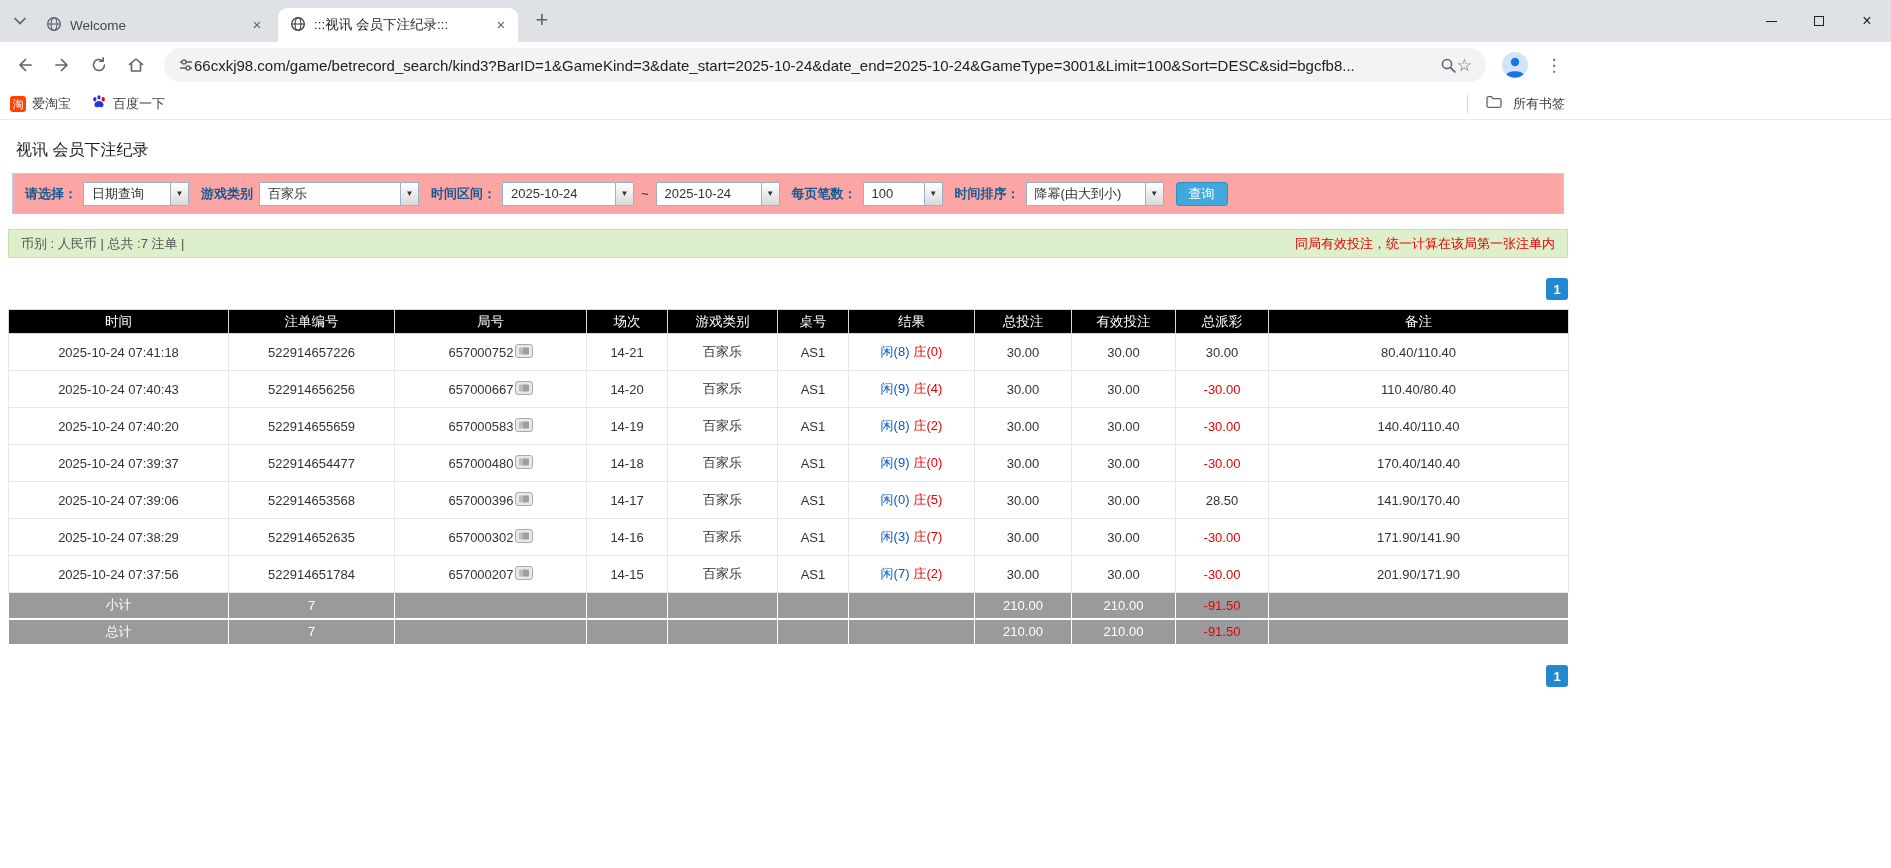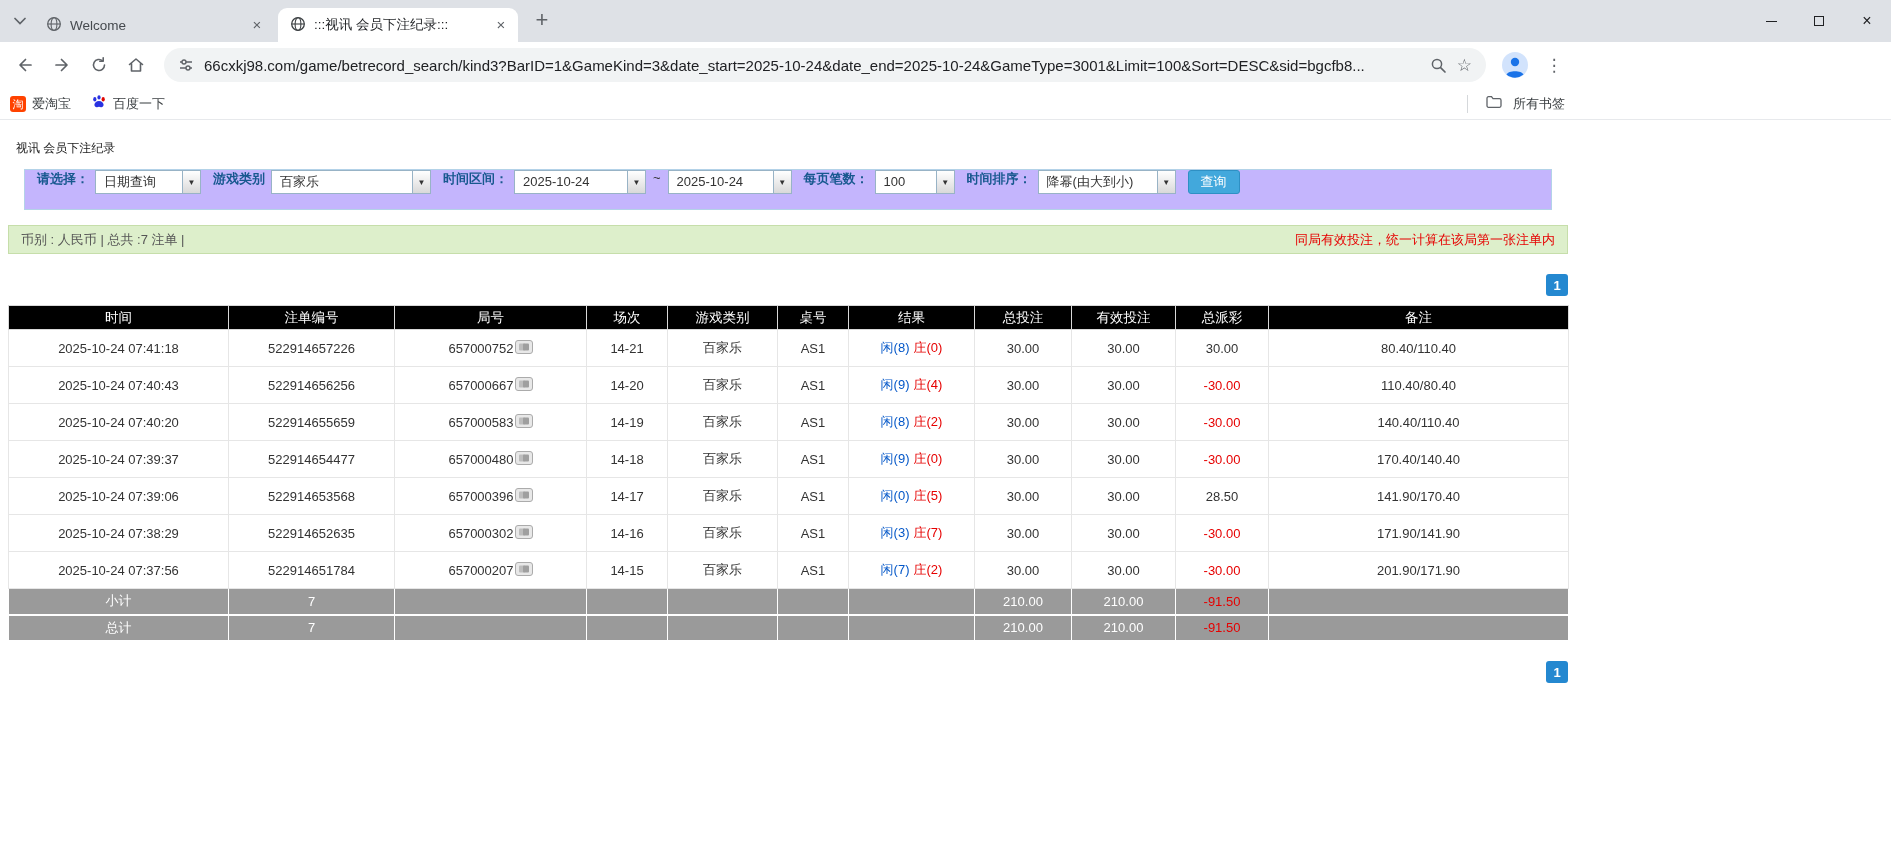--- a/index.html
+++ b/index.html
@@ -22,42 +22,42 @@
   .wincontrols{margin-left:auto;align-self:stretch;display:flex}
   .winbtn{width:48px;height:42px;display:flex;align-items:center;justify-content:center;color:#202124}
   .win-min-glyph{width:11px;height:1px;background:#202124}
   .win-max-glyph{width:10px;height:10px;border:1px solid #202124}
   .win-close-glyph{font-size:16px;line-height:16px}
 
   .toolbar{height:46px;background:#fff;display:flex;align-items:center;padding:0 10px}
   .navbtn{width:30px;height:30px;margin-right:7px;display:flex;align-items:center;
     justify-content:center;border-radius:50%}
   .omnibox{width:1322px;height:34px;margin-left:6px;background:#f1f3f4;border-radius:17px;
-    display:flex;align-items:center;gap:10px;padding:0 14px}
+    display:flex;align-items:center;gap:0;padding:0 14px}
   .omni-url{flex:1;font-size:15px;color:#202124;white-space:nowrap;overflow:hidden}
   .omni-ic{flex:none;display:flex;align-items:center}
   .star{font-size:17px;color:#5f6368;line-height:17px}
   .avatar{margin-left:16px;flex:none;display:flex}
   .menu-dots{margin-left:14px;width:24px;text-align:center;font-size:17px;color:#5f6368}
 
   .bookmarks{height:32px;background:#fff;display:flex;align-items:center;padding:0 10px;
     border-bottom:1px solid #e7e9ec}
   .bm{display:flex;align-items:center;gap:6px;font-size:13px;color:#3c4043;margin-right:20px}
   .bm-ico-tb{width:16px;height:16px;background:#ff4200;color:#fff;font-size:11px;line-height:16px;
     text-align:center;border-radius:3px}
   .bm-right{margin-left:auto;margin-right:316px;display:flex;align-items:center;gap:11px;
     font-size:13px;color:#3c4043}
   .bm-sep{width:1px;height:18px;background:#d5d8db;margin-right:7px}
 
   
   .page{width:1576px}
-  .page-title{padding:20px 0 0 16px;font-size:12px;font-weight:400;color:#1c1c1c}
-
-  .filterbar{margin:12px 24px 0;height:41px;background:#c4b5fd;border:1px solid #b3d2e8;
-    display:flex;padding:0 12px;font-size:13px}
+  .page-title{padding:20px 0 0 16px;font-size:16px;font-weight:400;color:#1c1c1c}
+
+  .filterbar{margin:12px 12px 0;height:41px;background:#fca5a5;border:1px solid #b3d2e8;
+    display:flex;align-items:center;padding:0 12px;font-size:13px}
   .flabel{color:#17588f;font-weight:bold;margin:0 6px 0 12px;white-space:nowrap}
   .flabel.first{margin-left:0}
   .sel{display:inline-flex;height:24px;background:#fff;border:1px solid #98b3c6}
   .sel-text{padding:0 8px;line-height:21px;font-size:13px;color:#333;white-space:nowrap}
   .sel-btn{width:18px;border-left:1px solid #98b3c6;background:linear-gradient(#fff,#d9d9d9);
     display:flex;align-items:center;justify-content:center;font-size:8px;color:#333}
   .w86{min-width:86px}.w140{min-width:140px}.w112{min-width:112px}.w104{min-width:104px}
   .w60{min-width:60px}.w118{min-width:118px}
   .tilde{margin:0 7px;color:#333}
   .searchbtn{margin-left:12px;height:24px;padding:0 12px;background:var(--button-blue,#42a8dc);

